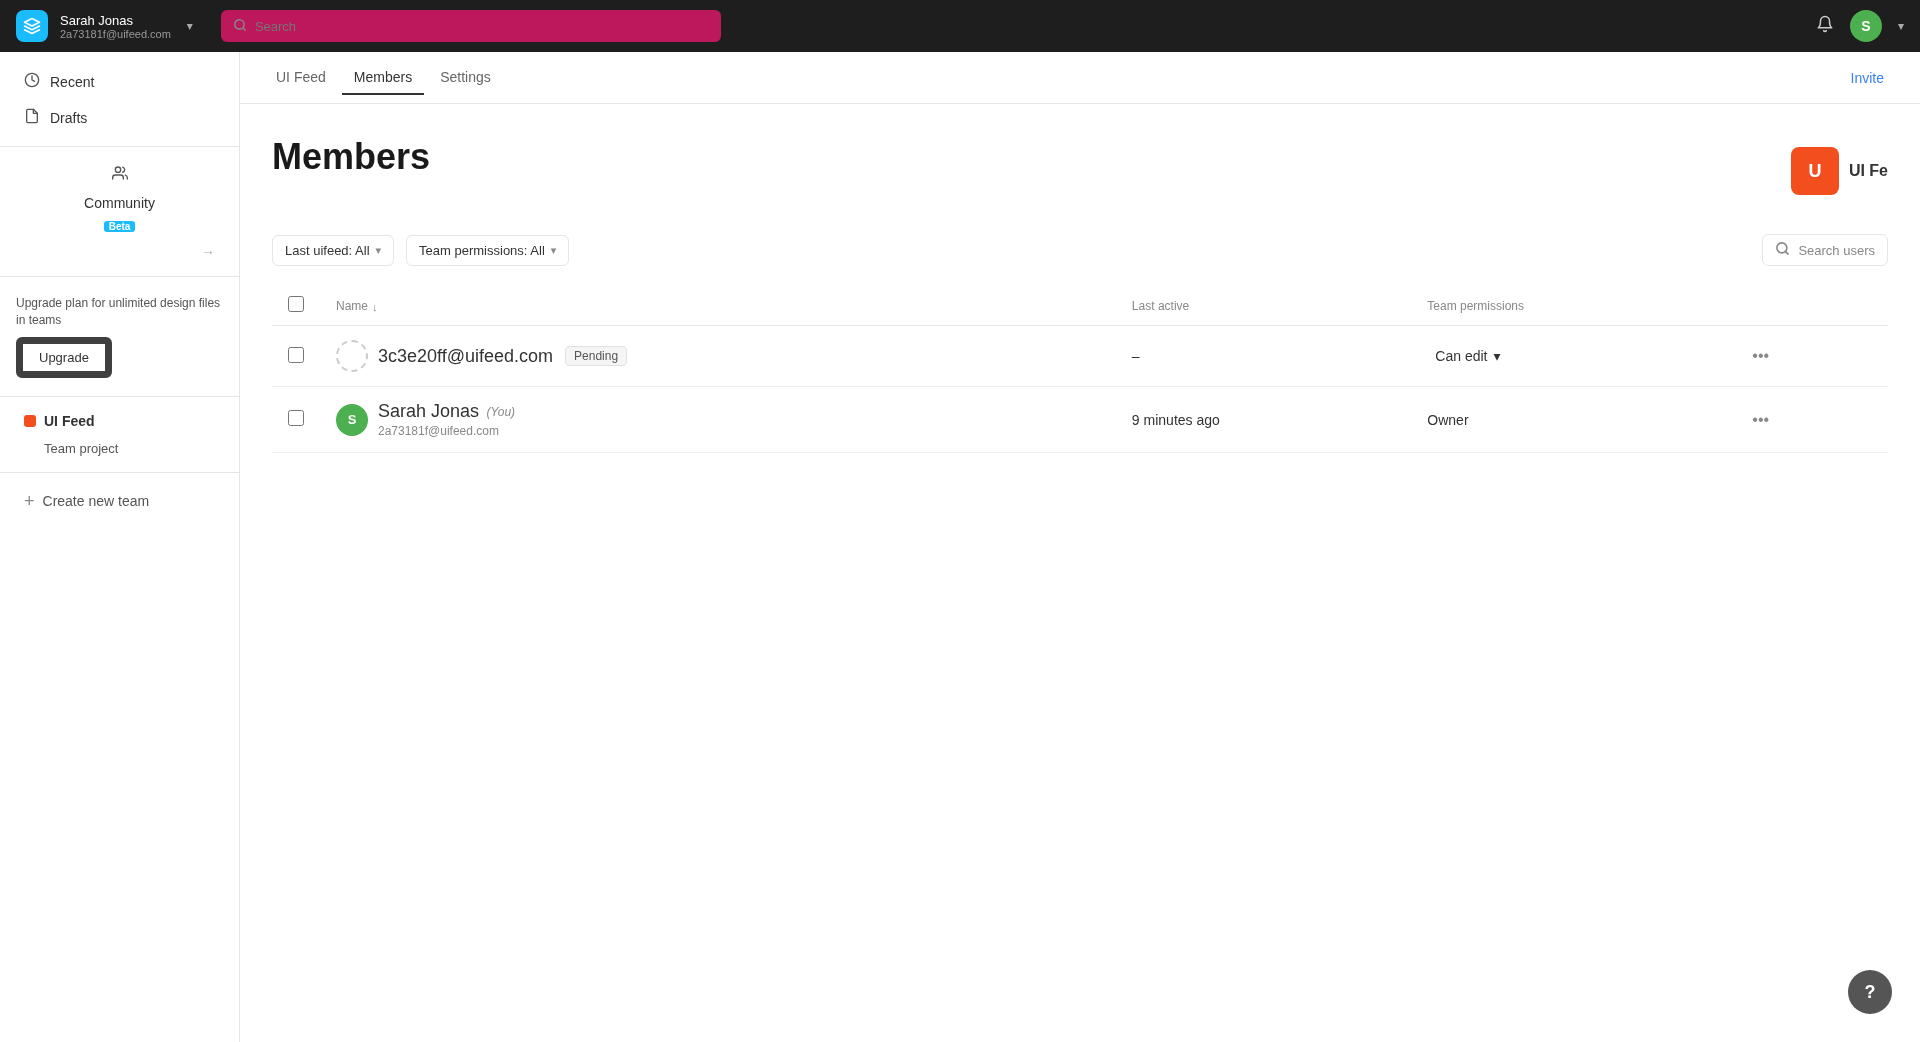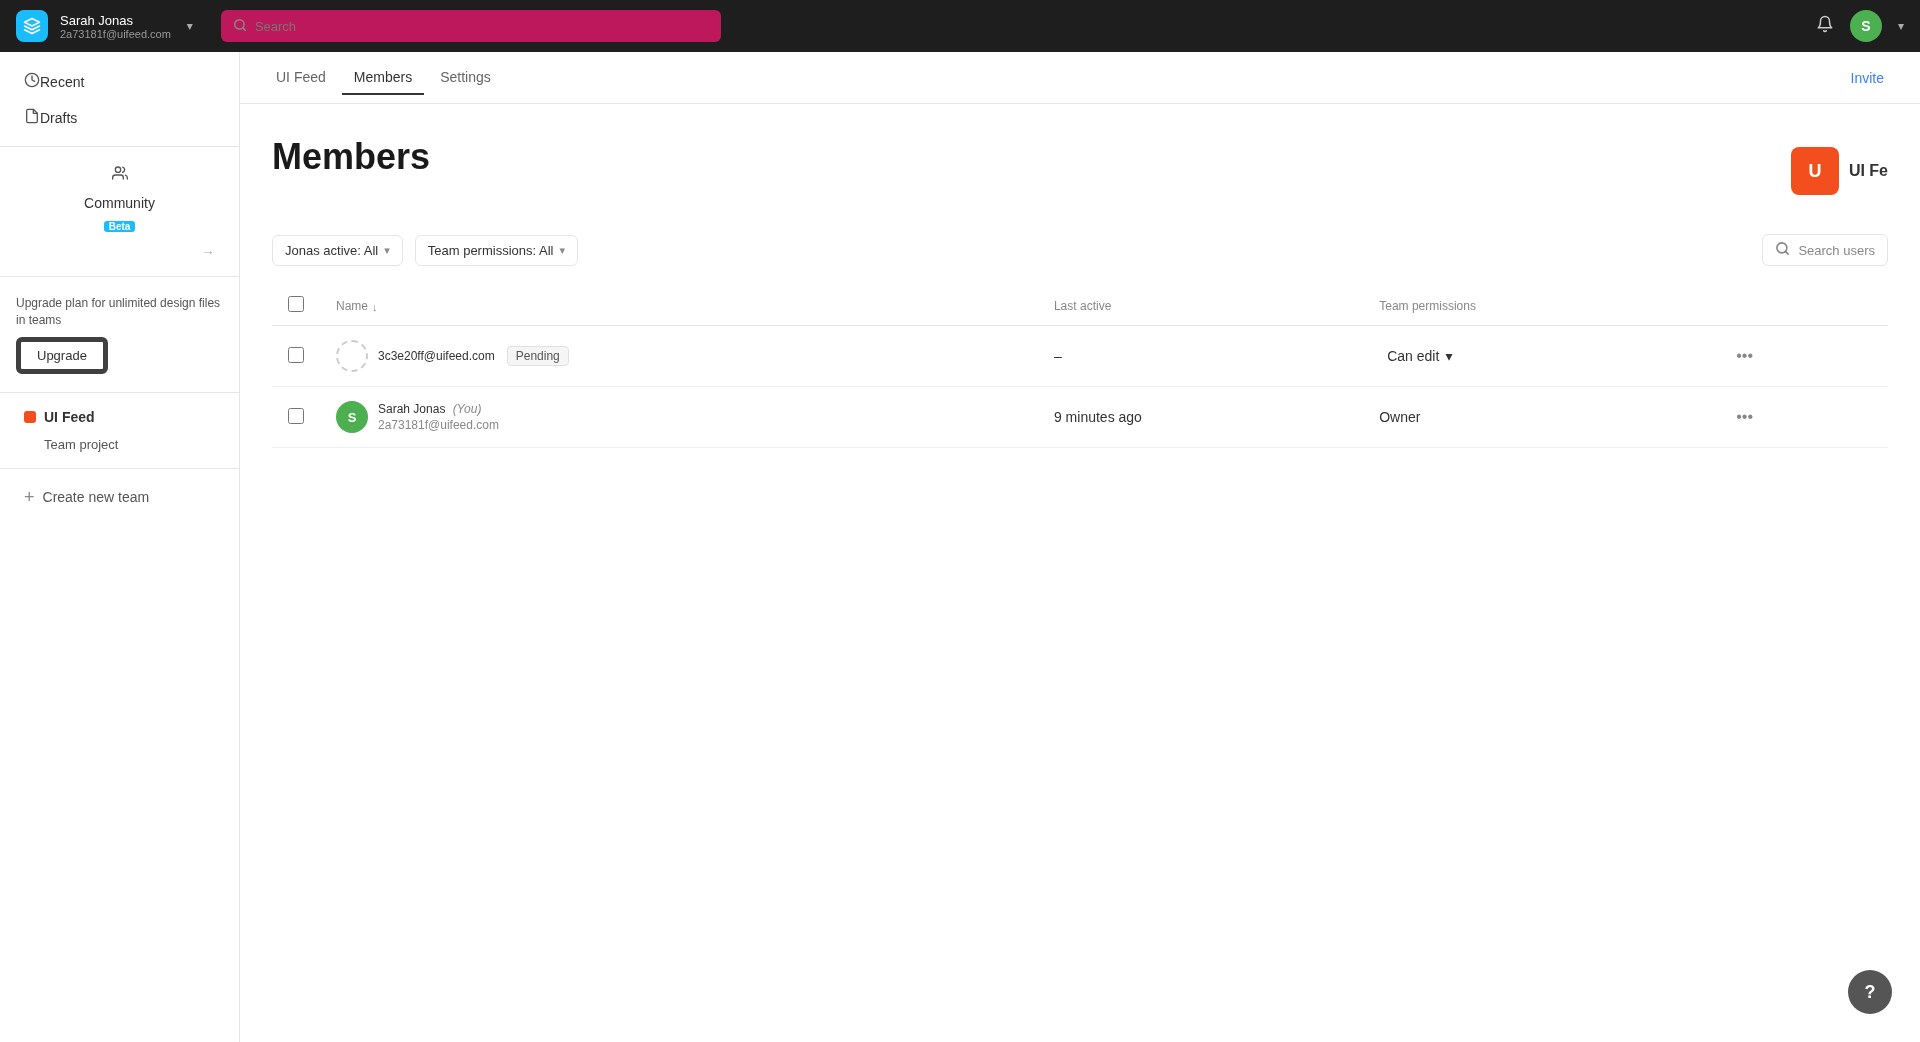--- a/index.html
+++ b/index.html
@@ -72,21 +72,21 @@
       background: #fff;
       border-right: 1px solid #e5e5e5;
       display: flex;
       flex-direction: column;
       padding: 12px 0;
       flex-shrink: 0;
       overflow-y: auto;
     }
     .sidebar-item {
       display: flex; align-items: center;
-      padding: 8px 16px;
+      gap: 10px; padding: 8px 16px;
       cursor: pointer; color: #333; font-size: 14px;
       border-radius: 6px; margin: 0 8px;
     }
     .sidebar-icon { font-size: 16px; color: #555; flex-shrink: 0; }
     .sidebar-divider { border: none; border-top: 1px solid #e5e5e5; margin: 10px 0; }
 
     .sidebar-community {
       display: flex; align-items: center; gap: 10px;
       padding: 8px 16px; cursor: pointer; color: #333; font-size: 14px;
       margin: 0 8px; border-radius: 6px; flex-direction: column;
@@ -96,21 +96,21 @@
       font-weight: 600; padding: 0 5px; border-radius: 3px;
     }
     .sidebar-arrow { margin-left: auto; color: #aaa; font-size: 14px; }
 
     .sidebar-upgrade {
       margin: 8px 16px;
       font-size: 12px; color: #555; line-height: 1.4;
     }
     .upgrade-btn {
       display: inline-block; margin-top: 8px;
-      padding: 6px 16px; border: 5px solid #404040; border-radius: 6px;
+      padding: 6px 16px; border: 7px solid #404040; border-radius: 6px;
       background: #fff; font-size: 13px; cursor: pointer; color: #333;
       font-weight: 500;
     }
 
     .sidebar-team-header {
       display: flex; align-items: center; gap: 8px;
       padding: 6px 16px; margin: 0 8px;
     }
     .team-dot { width: 12px; height: 12px; background: #f24e1e; border-radius: 3px; flex-shrink: 0; }
     .team-label { font-size: 14px; font-weight: 600; color: #333; cursor: pointer; }
@@ -204,21 +204,21 @@
       display: flex; align-items: center; justify-content: center;
       font-size: 13px; font-weight: 600;
     }
     .member-avatar-pending {
       width: 32px; height: 32px; border-radius: 50%;
       border: 2px dashed #ccc;
       display: flex; align-items: center; justify-content: center;
       font-size: 11px; color: #ccc;
     }
     .member-info { display: flex; flex-direction: column; gap: 2px; }
-    .member-name { font-size: 12px; color: #333; font-weight: 400; }
+    .member-name { font-size: 18px; color: #333; font-weight: 400; }
     .member-tag { font-size: 12px; color: #888; font-style: italic; }
     .member-email { font-size: 12px; color: #888; }
     .pending-badge {
       display: inline-block;
       padding: 2px 8px; background: #f5f5f5; border: 1px solid #e0e0e0;
       border-radius: 4px; font-size: 12px; color: #555; margin-left: 8px;
     }
     .member-name-row { display: flex; align-items: center; gap: 4px; }
     .member-cell { display: flex; align-items: center; gap: 10px; }
 
@@ -378,21 +378,21 @@
       <div class="content-header-row">
         <h1 class="members-title">Members</h1>
         <div class="team-header-right">
           <div class="team-avatar-circle">U</div>
           <span class="team-name-label">UI Fe</span>
         </div>
       </div>
 
       <div class="filters-row">
         <button class="filter-btn">
-          <span>Jonas active: All</span>
+          <span>Last uifeed: All</span>
           <span class="filter-chevron">▾</span>
         </button>
         <button class="filter-btn">
           <span>Team permissions: All</span>
           <span class="filter-chevron">▾</span>
         </button>
         <div class="search-users">
           <span class="search-users-icon">
             <svg width="15" height="15" viewBox="0 0 24 24" fill="none" stroke="#888" stroke-width="2.5" stroke-linecap="round" stroke-linejoin="round">
                 <circle cx="11" cy="11" r="8"></circle>

